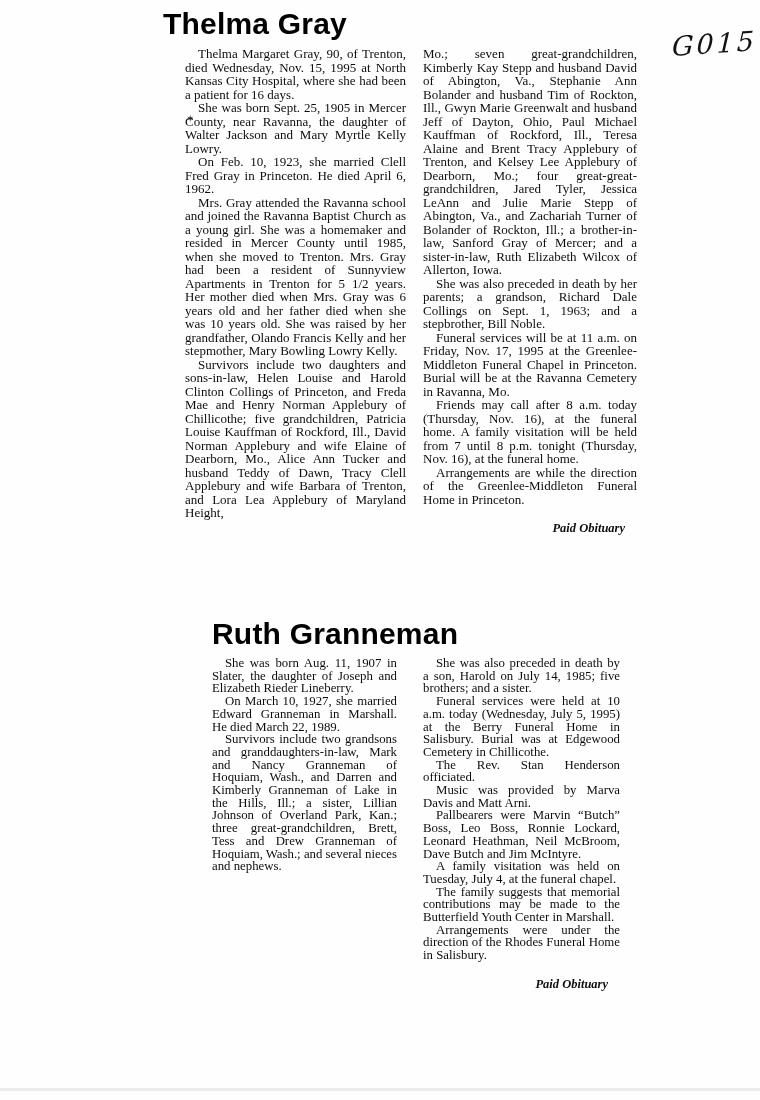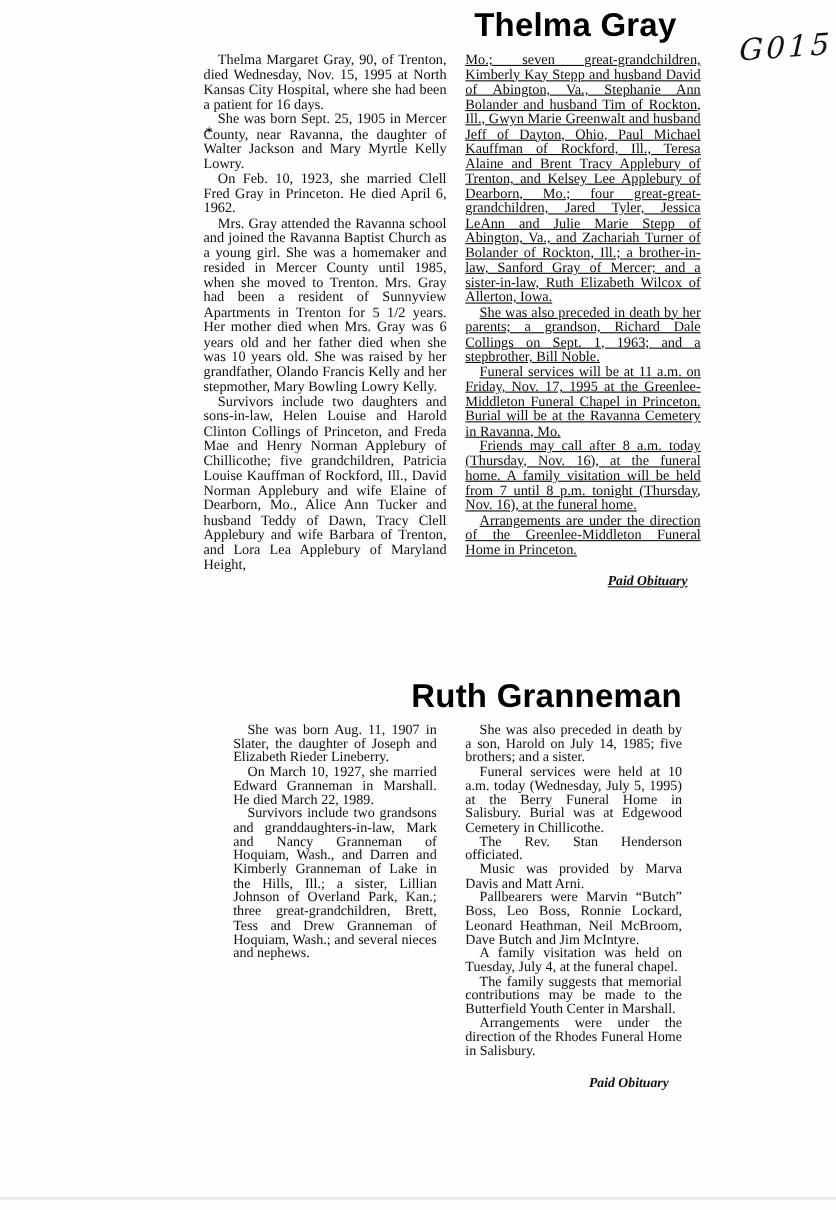--- a/index.html
+++ b/index.html
@@ -11,36 +11,36 @@
     font-family: "Liberation Serif", serif;
     color: #0d0d0d;
     overflow: hidden;
   }
   .obit { position: absolute; }
   .obit-title {
     font-family: "Liberation Sans", sans-serif;
     font-weight: bold;
     font-size: 30px;
     line-height: 32px;
-    text-align: right;
+    text-align: left;
     color: #000;
     margin: 0 0 7px 0;
     letter-spacing: 0.2px;
   }
   .obit1 { left: 185px; top: 8px; width: 452px; }
   .obit1 .obit-title { transform: translateX(-22px); }
   .obit2 { left: 212px; top: 618px; width: 408px; }
   .cols { display: flex; }
   .col {
     text-align: justify;
     text-justify: inter-word;
   }
   .obit1 .col { font-size: 13px; line-height: 13.5px; }
   .obit1 .col-left  { width: 221px; margin-right: 17px; }
-  .obit1 .col-right { width: 214px; text-decoration: underline; }
+  .obit1 .col-right { width: 214px; }
   .obit2 .col { font-size: 12.8px; line-height: 12.7px; }
   .obit2 .col-left  { width: 185px; margin-right: 26px; }
   .obit2 .col-right { width: 197px; }
   .col p { margin: 0; text-indent: 13px; }
   .col p.cont { text-indent: 0; }
   .paid {
     font-style: italic;
     font-weight: bold;
     text-align: right;
     font-size: 12.5px;
@@ -90,21 +90,21 @@
         <p>She was born Sept. 25, 1905 in Mercer County, near Ravanna, the daughter of Walter Jackson and Mary Myrtle Kelly Lowry.</p>
         <p>On Feb. 10, 1923, she married Clell Fred Gray in Princeton. He died April 6, 1962.</p>
         <p>Mrs. Gray attended the Ravanna school and joined the Ravanna Baptist Church as a young girl. She was a homemaker and resided in Mercer County until 1985, when she moved to Trenton. Mrs. Gray had been a resident of Sunnyview Apartments in Trenton for 5 1/2 years.  Her mother died when Mrs. Gray was 6 years old and her father died when she was 10 years old. She was raised by her grandfather, Olando Francis Kelly and her stepmother, Mary Bowling Lowry Kelly.</p>
         <p>Survivors include two daughters and sons-in-law, Helen Louise and Harold  Clinton Collings of Princeton, and Freda Mae and Henry Norman Applebury of Chillicothe; five grandchildren, Patricia Louise Kauffman of Rockford, Ill., David Norman Applebury and wife Elaine of Dearborn, Mo., Alice Ann Tucker and husband Teddy of Dawn, Tracy Clell Applebury and wife Barbara of Trenton, and Lora Lea Applebury of Maryland Height,</p>
       </div>
       <div class="col col-right">
         <p class="cont">Mo.; seven great-grandchildren, Kimberly Kay Stepp and husband David of Abington, Va., Stephanie Ann Bolander and husband Tim of Rockton, Ill., Gwyn Marie Greenwalt and husband Jeff of Dayton, Ohio, Paul Michael Kauffman of Rockford, Ill., Teresa Alaine and Brent Tracy Applebury of Trenton, and Kelsey Lee Applebury of Dearborn, Mo.; four great-great-grandchildren, Jared Tyler, Jessica LeAnn and Julie Marie Stepp of Abington, Va., and Zachariah Turner of Bolander of Rockton, Ill.; a brother-in-law, Sanford Gray of Mercer; and a sister-in-law, Ruth Elizabeth Wilcox of Allerton, Iowa.</p>
         <p>She was also preceded in death by her parents; a grandson, Richard Dale Collings on Sept. 1, 1963; and a stepbrother, Bill Noble.</p>
         <p>Funeral services will be at 11 a.m. on Friday, Nov. 17, 1995 at the Greenlee-Middleton Funeral Chapel in Princeton. Burial will be at the Ravanna Cemetery in Ravanna, Mo.</p>
         <p>Friends may call after 8 a.m. today (Thursday, Nov. 16), at the funeral home. A family visitation will be held from 7 until 8 p.m. tonight (Thursday, Nov. 16), at the funeral home.</p>
-        <p>Arrangements are under the direction of the Greenlee-Middleton Funeral Home in Princeton.</p>
+        <p>Arrangements are while the direction of the Greenlee-Middleton Funeral Home in Princeton.</p>
         <div class="paid">Paid Obituary</div>
       </div>
     </div>
   </div>
 
   <div class="obit obit2">
     <h1 class="obit-title">Ruth Granneman</h1>
     <div class="cols">
       <div class="col col-left">
         <p>She was born Aug. 11, 1907 in Slater, the daughter of Joseph and Elizabeth Rieder Lineberry.</p>

